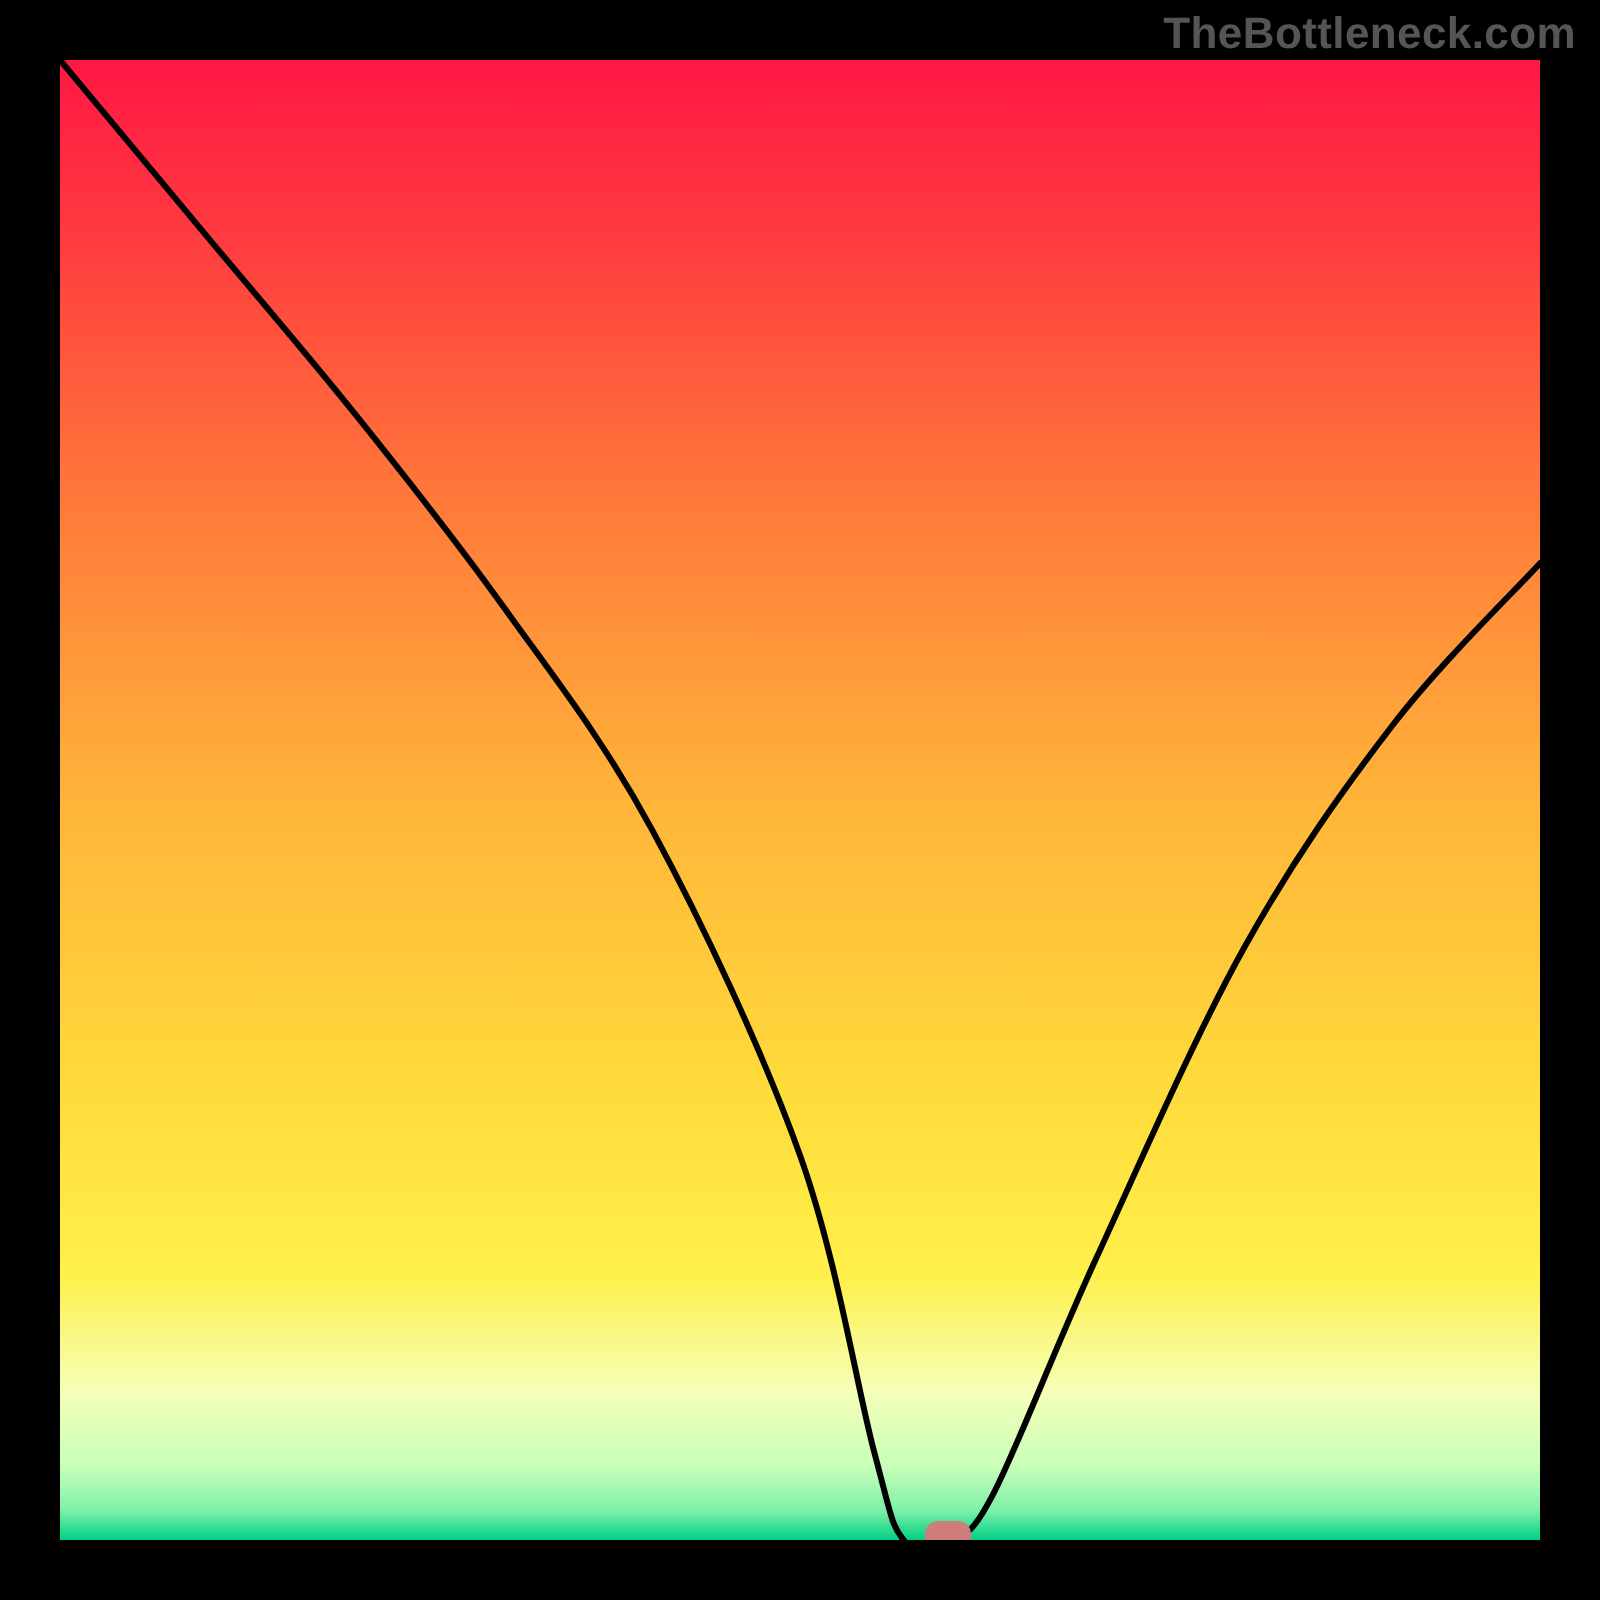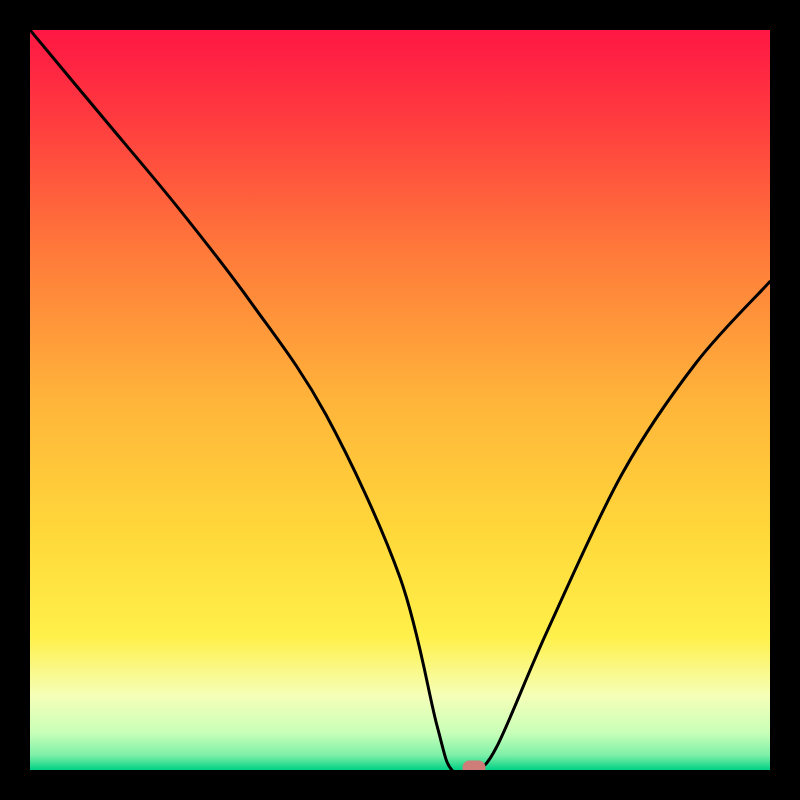--- a/index.html
+++ b/index.html
@@ -48,20 +48,21 @@
   }
   .marker {
     fill: #cf7d78;
     stroke: #cf7d78;
   }
 </style>
 </head>
 <body>
 
 <div class="frame">
+  <div class="watermark">TheBottleneck.com</div>
 
   <div class="plot-wrap">
     <svg id="svg" viewBox="0 0 740 740">
       <defs>
         <linearGradient id="bg-grad" x1="0" y1="0" x2="0" y2="1">
             <stop offset="0.0%" stop-color="#ff1744"></stop>
             <stop offset="12.0%" stop-color="#ff3b3f"></stop>
             <stop offset="30.0%" stop-color="#ff7a3a"></stop>
             <stop offset="50.0%" stop-color="#ffb43a"></stop>
             <stop offset="68.0%" stop-color="#ffd83a"></stop>

